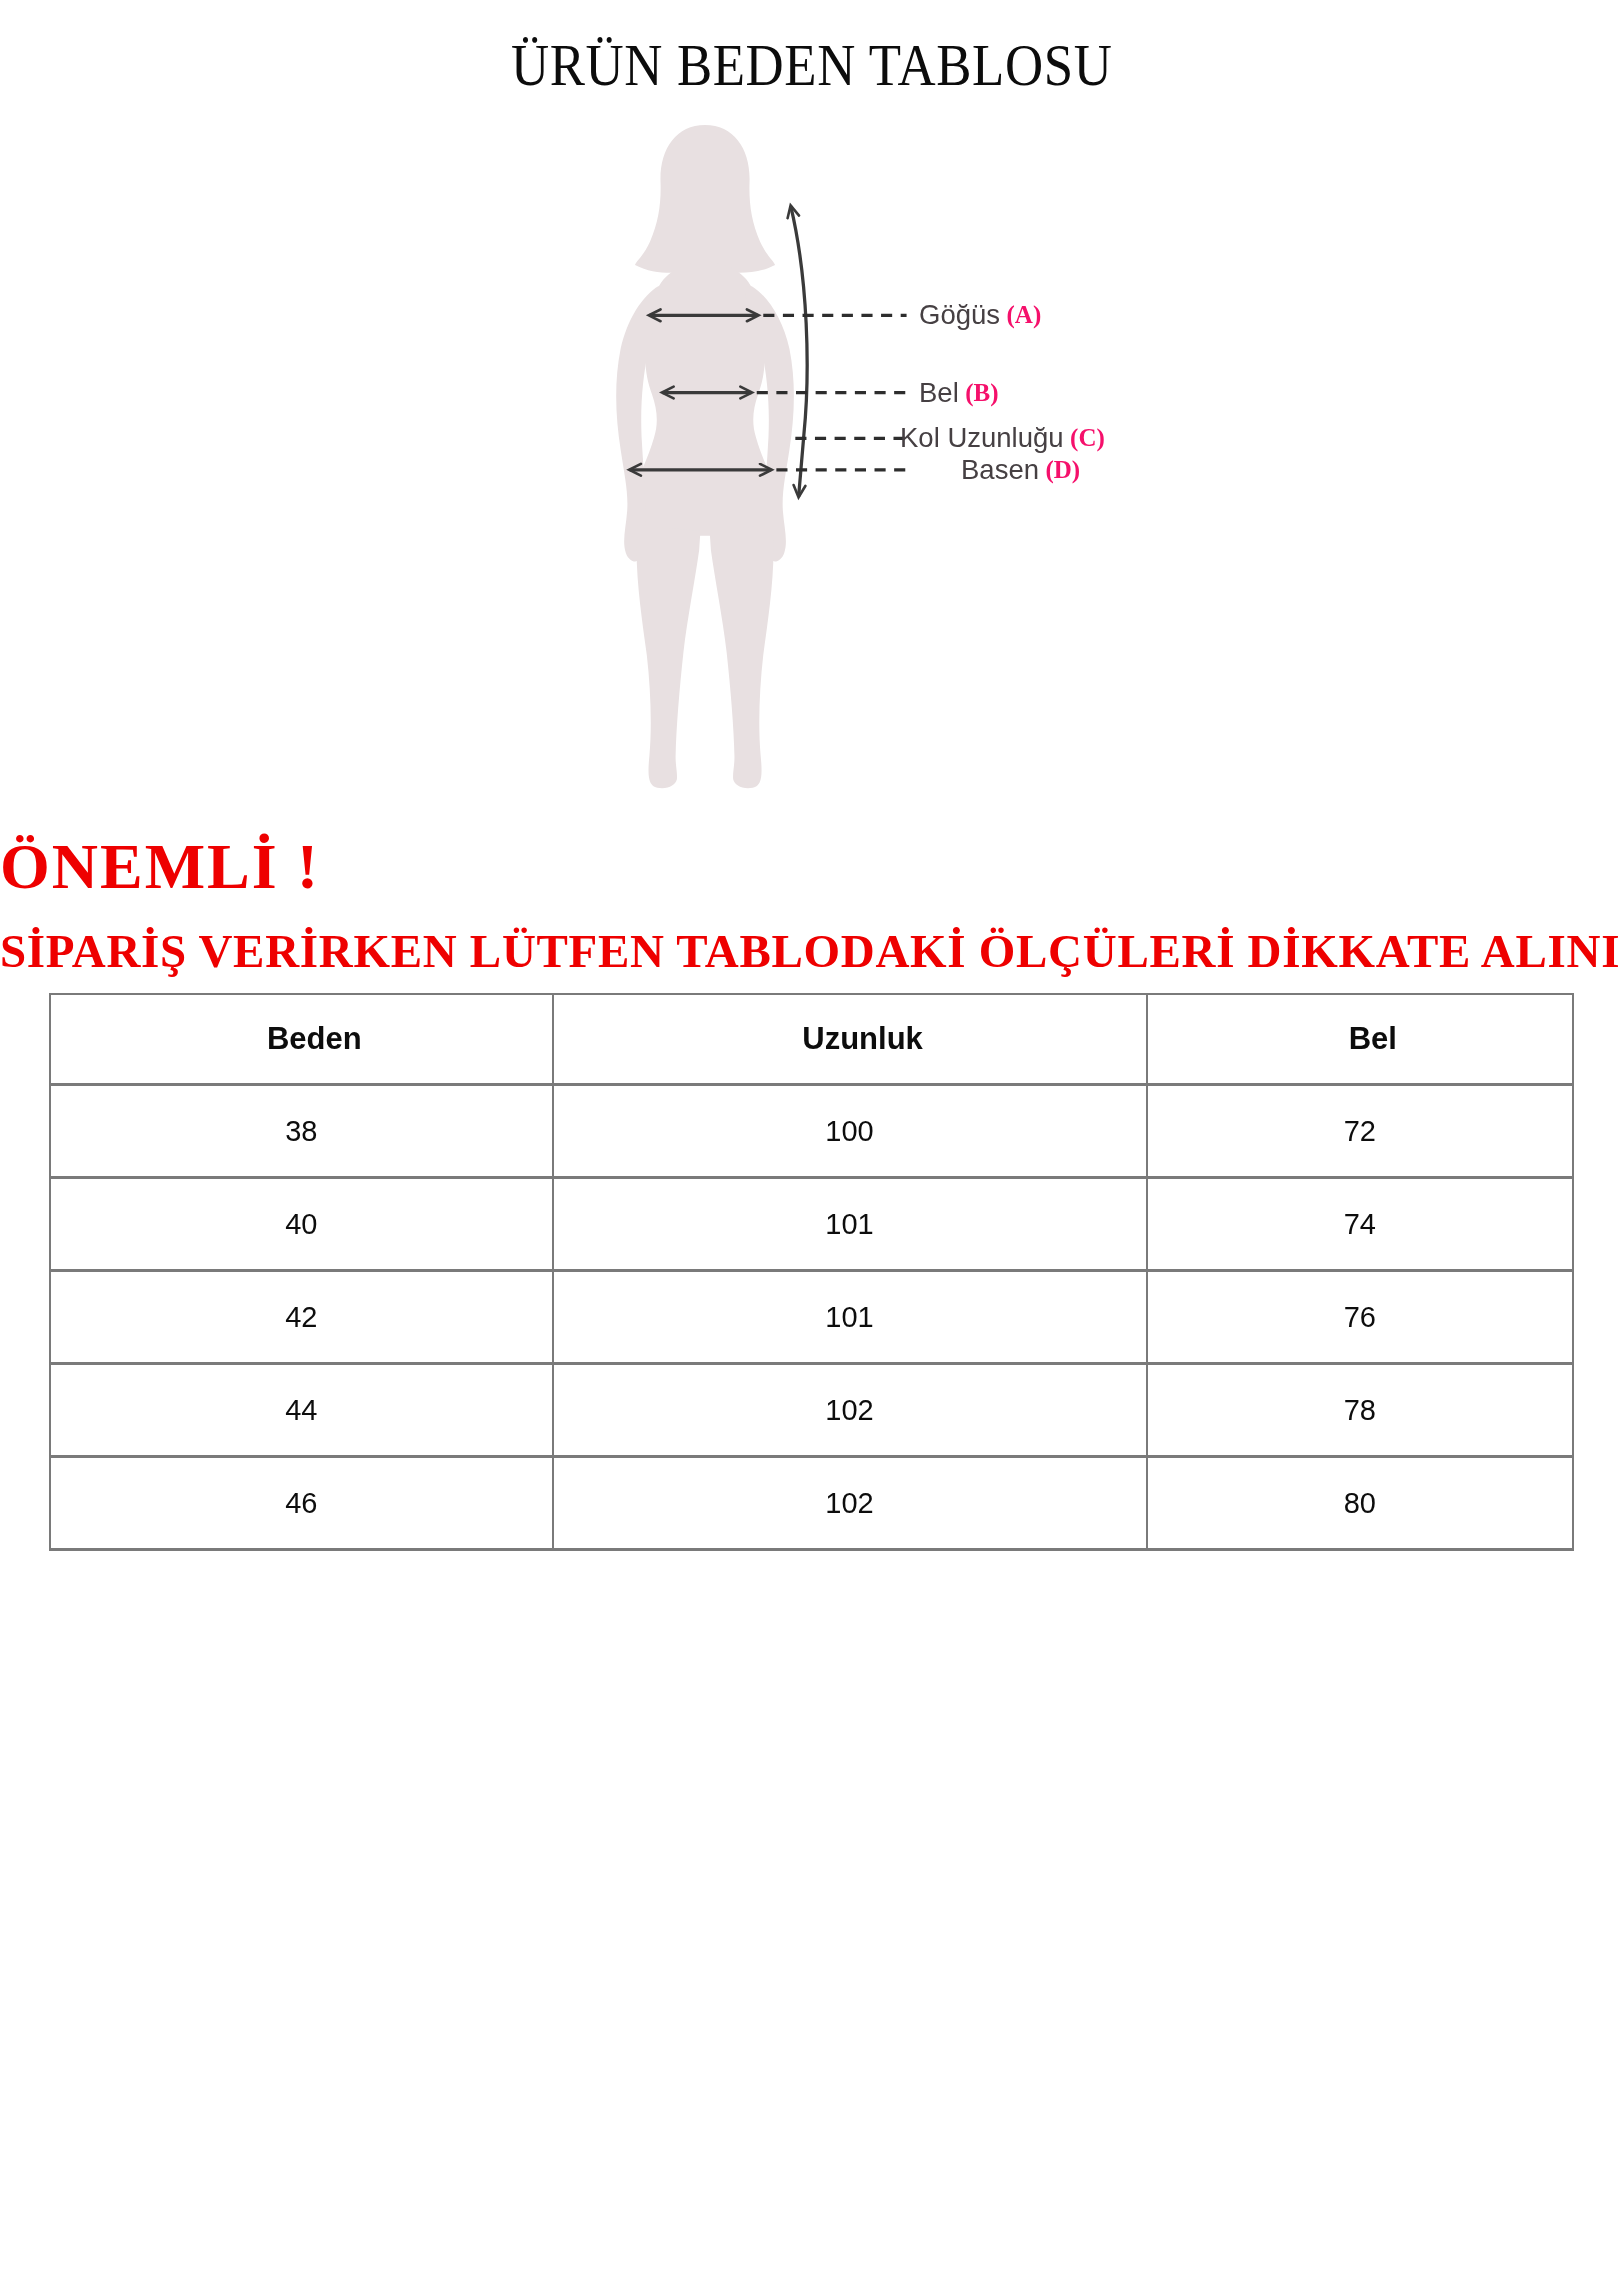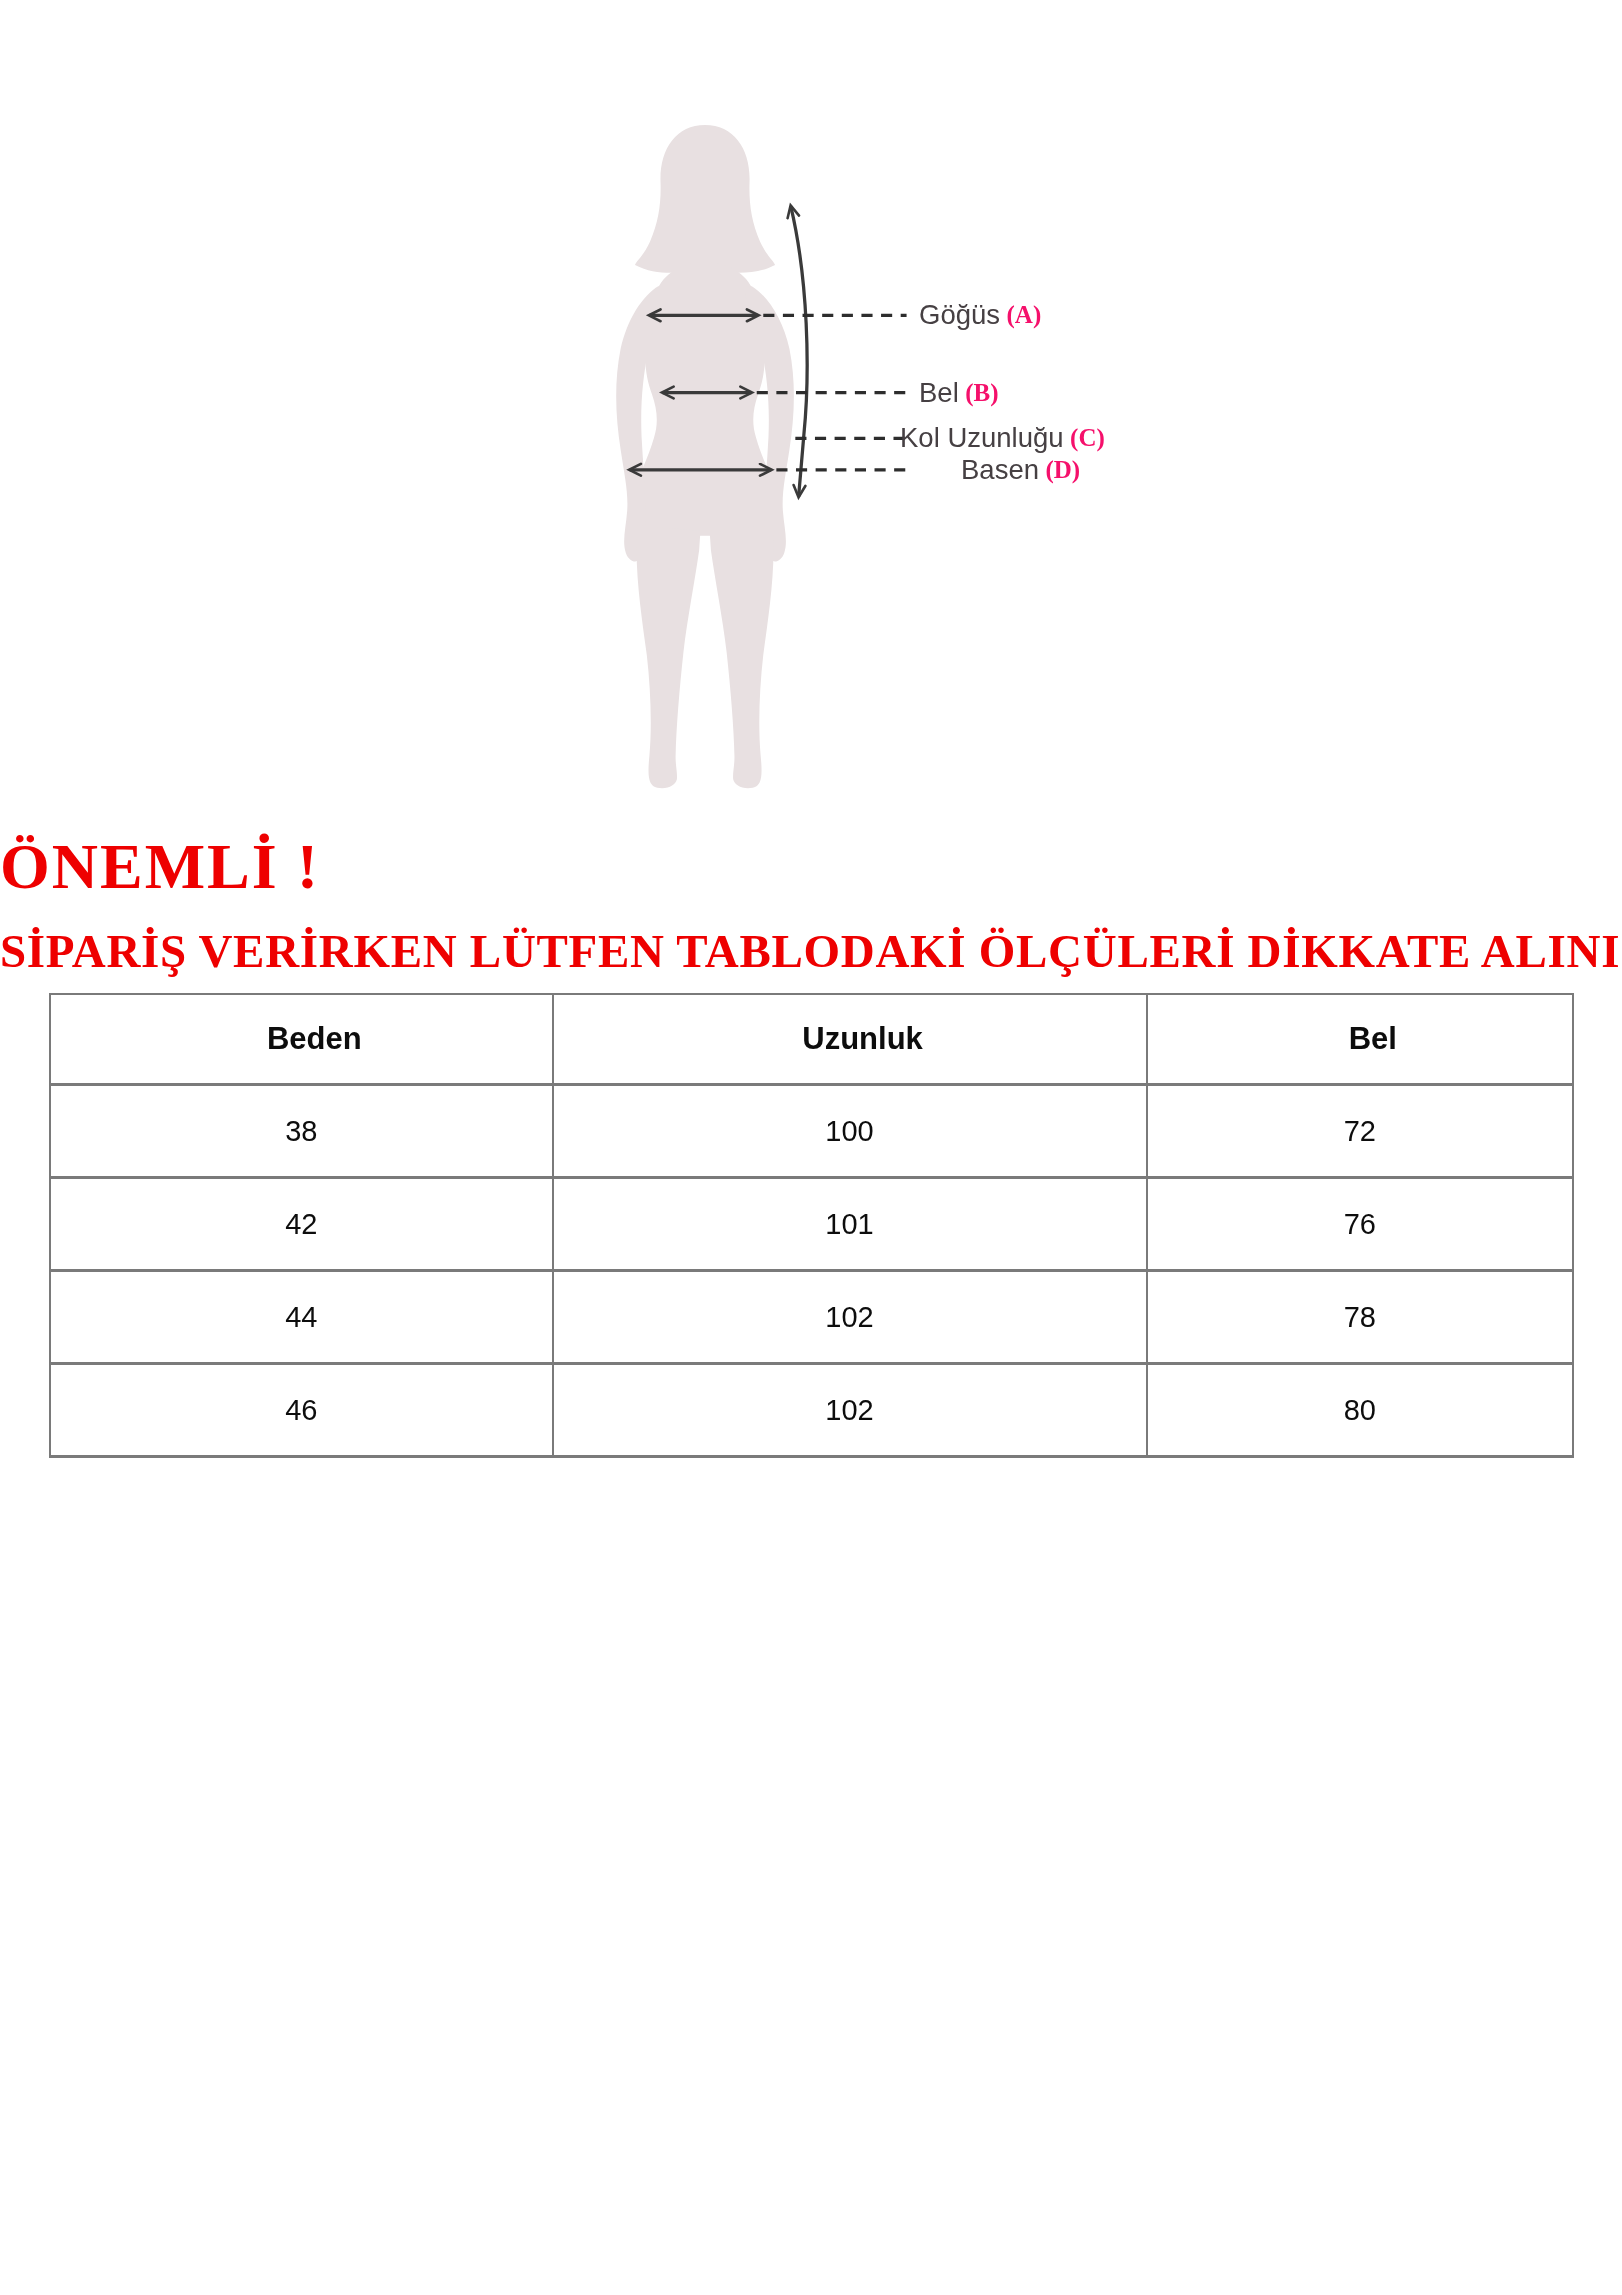--- a/index.html
+++ b/index.html
@@ -115,20 +115,23 @@
     font-size:29px;
     font-weight:400;
     font-family:"Liberation Sans", sans-serif;
   }
 </style>
 </head>
 <body>
 
 <div class="page">
 
+  <div class="title">
+    <span class="squeeze">ÜRÜN BEDEN TABLOSU</span>
+  </div>
 
   <div class="diagram">
     <svg width="563" height="674" viewBox="0 0 860 1030">
       <defs>
         <marker id="arrA" markerWidth="26" markerHeight="26" refX="20" refY="11" orient="auto-start-reverse" markerUnits="userSpaceOnUse">
           <path d="M3,2 L21,11 L3,20" fill="none" stroke="#3a3a3a" stroke-width="4" stroke-linecap="round"></path>
         </marker>
         <path id="armShape" d="M126,252 C100,268 78,304 68,348 C58,398 60,452 68,502
                  C74,542 80,568 78,596 C76,622 70,642 76,660 C81,674 94,678 100,666
                  C106,650 106,626 106,600 C106,560 102,522 100,482 C98,432 102,392 110,352
@@ -195,20 +198,25 @@
       <th>Beden</th>
       <th>Uzunluk</th>
       <th>Bel</th>
     </tr>
     <tr>
       <td>38</td>
       <td>100</td>
       <td>72</td>
     </tr>
     <tr>
+      <td>40</td>
+      <td>101</td>
+      <td>74</td>
+    </tr>
+    <tr>
       <td>42</td>
       <td>101</td>
       <td>76</td>
     </tr>
     <tr>
       <td>44</td>
       <td>102</td>
       <td>78</td>
     </tr>
     <tr>

